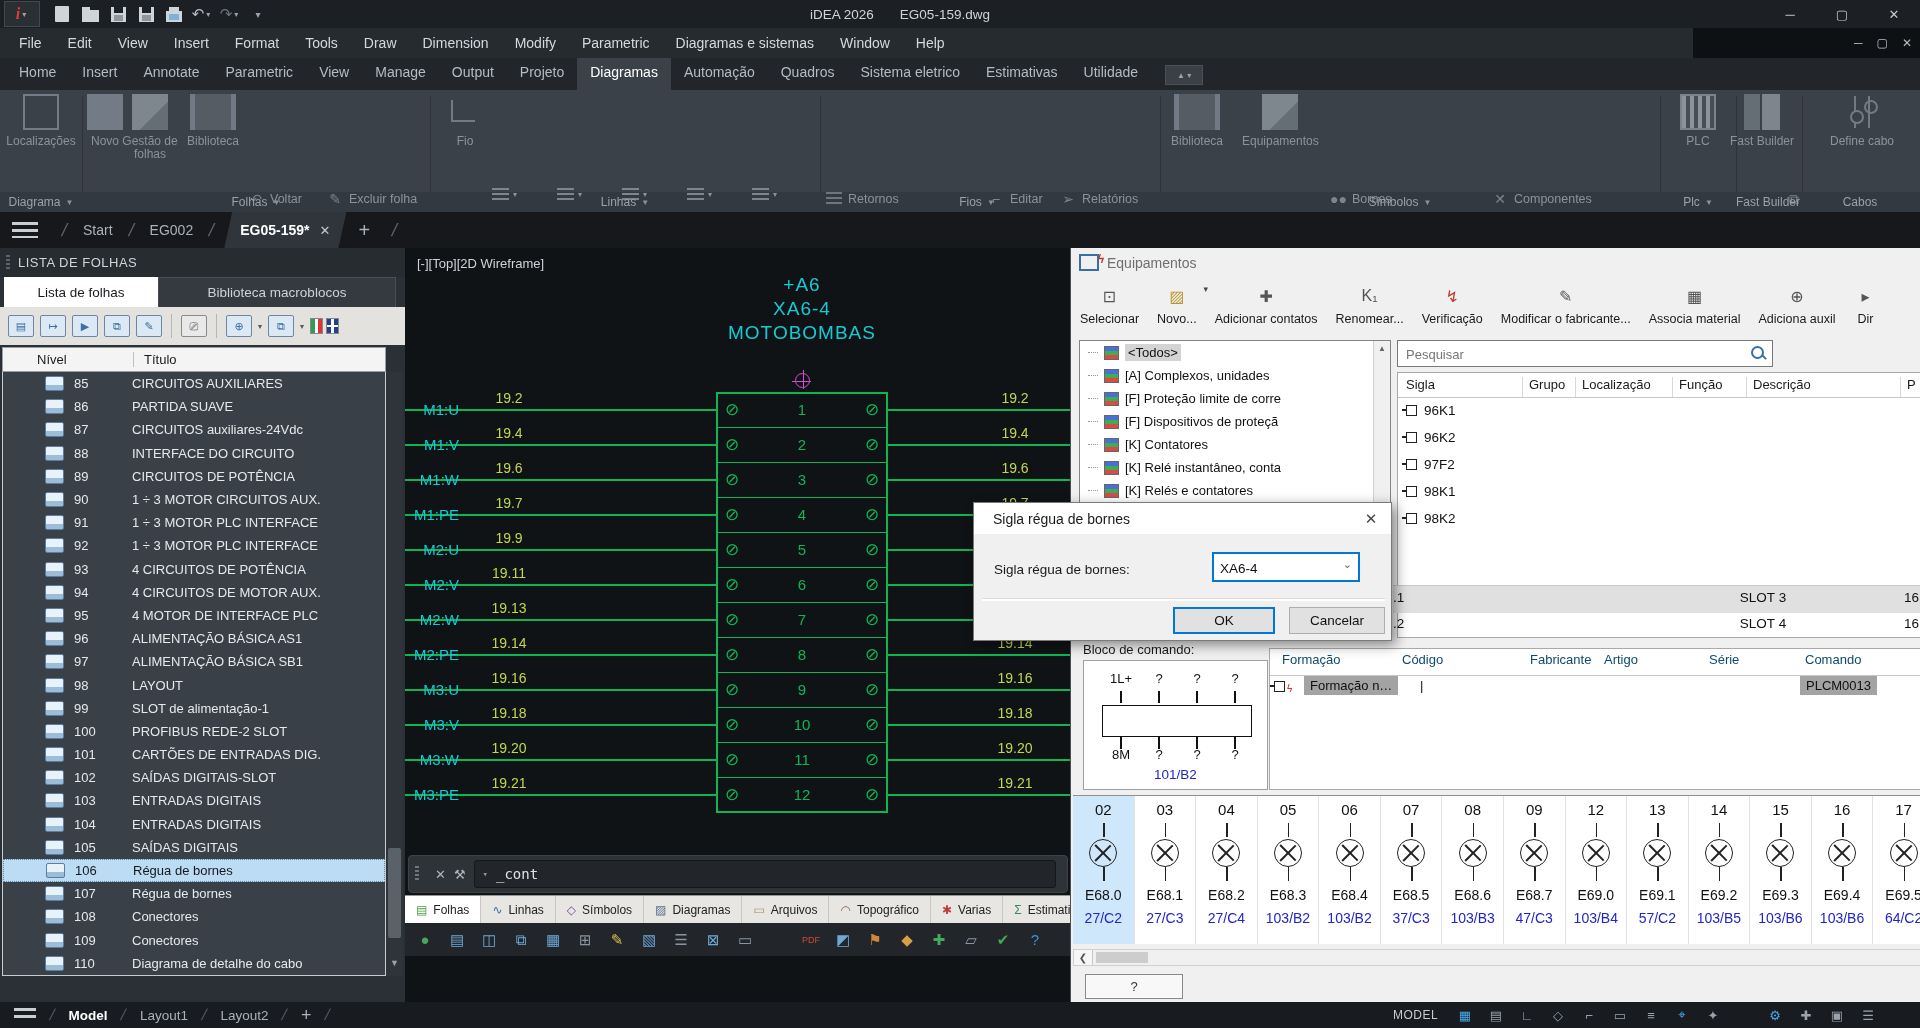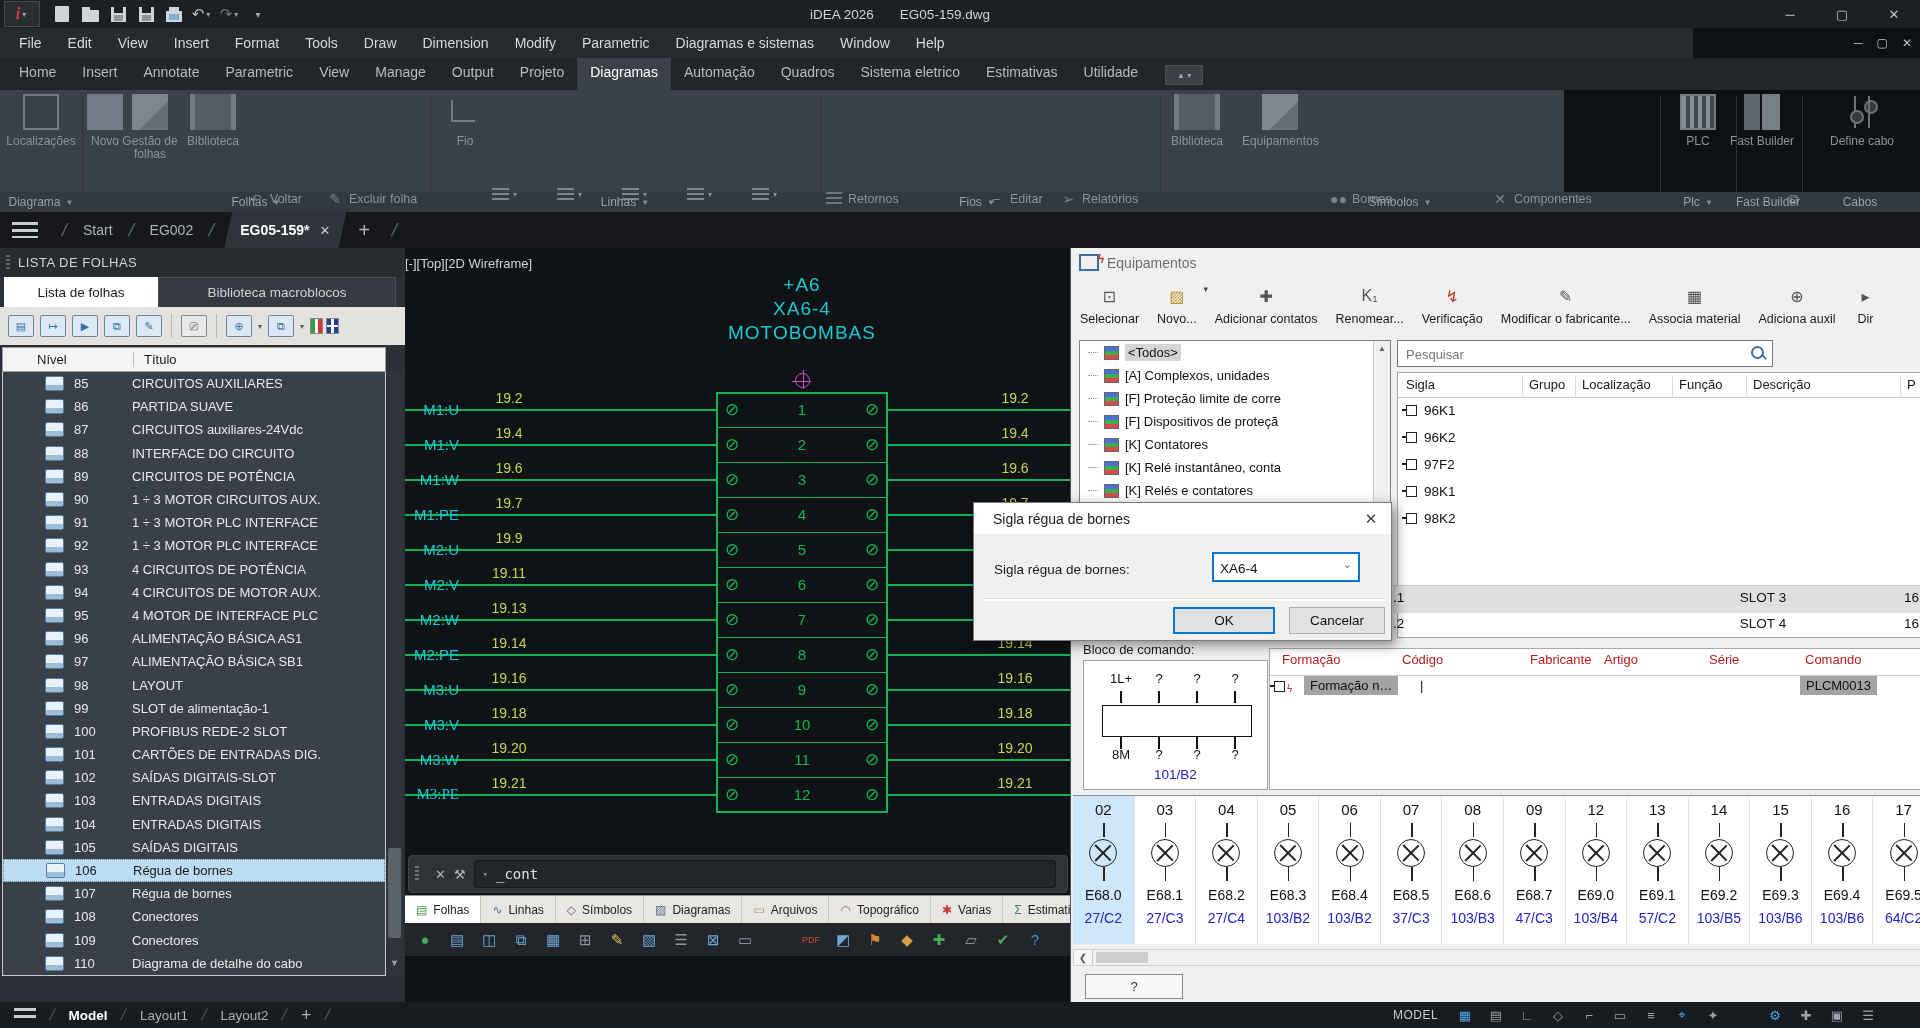--- a/index.html
+++ b/index.html
@@ -28,21 +28,21 @@
   
   #menubar{position:absolute;left:0;top:28px;width:1693px;height:30px;background:#262b30;display:flex;align-items:center;padding-left:6px;box-sizing:border-box}
   .menu-item{color:#d4d9dd;font-size:14px;padding:0 13px;height:30px;display:flex;align-items:center}
   .mdibtns{position:absolute;right:8px;top:28px;height:30px;display:flex;gap:14px;align-items:center;color:#b8bec4;font-size:12px}
   
   #ribbontabs{position:absolute;left:0;top:58px;width:1920px;height:32px;background:#22262a;display:flex;align-items:flex-end;padding-left:6px;box-sizing:border-box}
   .rtab{color:#b4bbc2;font-size:14px;padding:6px 13px;height:20px}
   .rtab.active{background:#3b4149;color:#fff}
   .roverflow{margin-left:14px;margin-bottom:5px;width:36px;height:18px;background:#3a4046;border:1px solid #4a5056;display:flex;align-items:center;justify-content:center;gap:4px;color:#9aa2aa;font-size:8px}
   
-  #ribbon{position:absolute;left:0;top:90px;width:1564px;height:122px;background:#3b4149}
+  #ribbon{position:absolute;left:0;top:90px;width:1920px;height:122px;background:#3b4149}
   .rsep{position:absolute;top:6px;width:1px;height:96px;background:#2e3338}
   .rp-label{position:absolute;top:102px;height:20px;font-size:12px;color:#99a1a9;display:flex;align-items:center;gap:5px;transform:translateX(-50%);white-space:nowrap}
   #rlabelrow{position:absolute;left:0;top:102px;width:1920px;height:20px;background:#333940}
   .rp-label .dd{font-size:8px;color:#8a929a}
   .ribbon-big{position:absolute;top:4px;width:76px;text-align:center;color:#8a939c;font-size:12px;line-height:13px;transform:translateX(-50%)}
   .ric{display:block;margin:0 auto 5px;width:36px;height:36px;position:relative;opacity:.85}
   .rsmall{position:absolute;height:26px;display:flex;align-items:center;gap:6px;color:#8a939c;font-size:12.5px;white-space:nowrap}
   .micon{width:16px;height:14px;background:repeating-linear-gradient(180deg,#7c8690 0 2px,transparent 2px 5px);opacity:.8}
   .gly{color:#7c8690;font-size:14px;width:16px;text-align:center}
   .bars{width:17px;height:13px;background:repeating-linear-gradient(180deg,#7c8690 0 2px,transparent 2px 5px)}
@@ -85,21 +85,21 @@
   #lp-list{position:absolute;left:2px;top:124px;width:384px;height:604px;background:#394047;border:1px solid #c8ccd0;border-top:none;box-sizing:border-box;overflow:hidden}
   .lrow{height:23.2px;display:flex;align-items:center;color:#e6e9ec;font-size:13px;box-sizing:border-box}
   .lrow.sel{background:#bcdcf4;color:#14191e;border:1px dotted #5b87a8}
   .mon{width:17px;height:13px;background:linear-gradient(180deg,#e8f2fb 0 60%,#9dbcd8 60%);border:1px solid #5a7da0;border-radius:2px;margin-left:42px;margin-right:10px;flex:none}
   .lnum{width:58px;flex:none}
   #lp-scroll{position:absolute;left:386px;top:124px;width:17px;height:604px;background:#2e343a}
   #lp-thumb{position:absolute;left:2px;top:476px;width:13px;height:90px;background:#5a6168;border-radius:2px}
   #lp-sdown{position:absolute;left:0;top:582px;width:17px;height:18px;color:#9aa2aa;font-size:9px;text-align:center;line-height:18px}
   
   #canvas{position:absolute;left:405px;top:248px;width:665px;height:754px;background:#101316;overflow:hidden}
-  .vplabel{position:absolute;left:0;top:8px;color:#cfd3d7;font-size:13px}
+  .vplabel{position:absolute;left:12px;top:8px;color:#cfd3d7;font-size:13px}
   .cadtitle{position:absolute;width:220px;text-align:center;color:#17c9d1;font-size:19px;letter-spacing:1px}
   .wire{position:absolute;height:2px;background:#0eb553}
   .wnum{position:absolute;width:64px;text-align:center;color:#c3d64d;font-size:14px}
   .wlabel{position:absolute;width:48px;text-align:right;color:#17c9d1;font-size:15px}
   #strip{position:absolute;left:311px;top:144px;width:172px;height:421px;border:2px solid #0eb553;box-sizing:border-box}
   .sdiv{position:absolute;left:311px;width:172px;height:1px;background:#0eb553}
   .tnum{position:absolute;width:60px;text-align:center;color:#0eb553;font-size:15px}
   .nosym{position:absolute;width:22px;text-align:center;color:#0eb553;font-size:17px;line-height:20px}
   #target{position:absolute;left:390px;top:125px;width:13px;height:13px;border:1.5px solid #cf4fcf;border-radius:50%}
   #target:before{content:"";position:absolute;left:50%;top:-4px;width:1px;height:19px;background:#cf4fcf}
@@ -139,21 +139,21 @@
   .pin:before{content:"";position:absolute;left:-5px;top:3px;width:4px;height:1.5px;background:#222}
   .slotrow{position:absolute;left:322px;width:528px;height:27px;font-size:13.5px;color:#111}
   .slotrow.sel{background:#e0e0e0}
   #blocolabel{position:absolute;left:12px;top:394px;font-size:13px;color:#1a1a1a}
   #blocobox{position:absolute;left:12px;top:412px;width:185px;height:130px;background:#fff;border:1px solid #a0a0a0;box-sizing:border-box}
   .pinlab{position:absolute;width:30px;text-align:center;font-size:13px;color:#111}
   .ptick{position:absolute;width:1.5px;height:12px;background:#111}
   #blocorect{position:absolute;left:18px;top:44px;width:148px;height:30px;border:1.5px solid #111}
   #blocoref{position:absolute;left:0;top:106px;width:100%;text-align:center;color:#2323cc;font-size:13.5px}
   #formtable{position:absolute;left:198px;top:400px;width:652px;height:142px;background:#fff;border:1px solid #aaa;border-right:none;box-sizing:border-box}
-  .fthdr{position:absolute;top:0;width:100%;height:26px;border-bottom:1px solid #c8c8c8;font-size:13px;color:#b91c1c}
+  .fthdr{position:absolute;top:0;width:100%;height:26px;border-bottom:1px solid #c8c8c8;font-size:13px;color:#0c4a6e}
   .ftrow{position:absolute;top:26px;left:0;width:100%;height:26px;font-size:13px;color:#111}
   .ftcell{position:absolute;top:3px}
   .graycell{background:#a3a3a3;padding:2px 6px}
   #terms{position:absolute;left:2px;top:547px;width:848px;height:148px;background:#fff;border-top:1px solid #909090;display:flex}
   .tcol{width:60.57px;flex:none;border-right:1px solid #e2e2e2;position:relative;text-align:center}
   .tcol.sel{background:#cfe7fa}
   .tcn{position:absolute;top:5px;width:100%;font-size:15px;color:#111}
   .tstem{position:absolute;left:50%;width:1.5px;height:14px;background:#222}
   .tcirc{position:absolute;left:50%;top:43px;width:26px;height:26px;margin-left:-14px;border:1.5px solid #222;border-radius:50%}
   .tcirc:before,.tcirc:after{content:"";position:absolute;left:12px;top:2px;width:1.5px;height:22px;background:#222}
@@ -797,21 +797,21 @@
       <div class="wire" style="left: 483px; top: 510.5px; width: 182px;"></div>
       <div class="wlabel" style="left: 6px; top: 502.5px;">M3:W</div>
       <div class="wnum" style="left: 72px; top: 491.5px;">19.20</div>
       <div class="wnum" style="left: 578px; top: 491.5px;">19.20</div>
       <div class="sdiv" style="top: 494px;"></div>
       <div class="nosym" style="left: 316px; top: 501.5px;">⊘</div>
       <div class="nosym" style="left: 456px; top: 501.5px;">⊘</div>
       <div class="tnum" style="left: 367px; top: 502.5px;">11</div>
       <div class="wire" style="left: 0px; top: 545.5px; width: 311px;"></div>
       <div class="wire" style="left: 483px; top: 545.5px; width: 182px;"></div>
-      <div class="wlabel" style="left: 6px; top: 537.5px; font-family: Liberation Serif, serif;">M3:PE</div>
+      <div class="wlabel" style="left: 6px; top: 537.5px;">M3:PE</div>
       <div class="wnum" style="left: 72px; top: 526.5px;">19.21</div>
       <div class="wnum" style="left: 578px; top: 526.5px;">19.21</div>
       <div class="sdiv" style="top: 529px;"></div>
       <div class="nosym" style="left: 316px; top: 536.5px;">⊘</div>
       <div class="nosym" style="left: 456px; top: 536.5px;">⊘</div>
       <div class="tnum" style="left: 367px; top: 537.5px;">12</div>
     </div>
   <div id="cmddock">
     <span class="grip" style="background:repeating-linear-gradient(180deg,#6d757d 0 2px,transparent 2px 4px)"></span>
     <span class="cmdico">✕</span>

